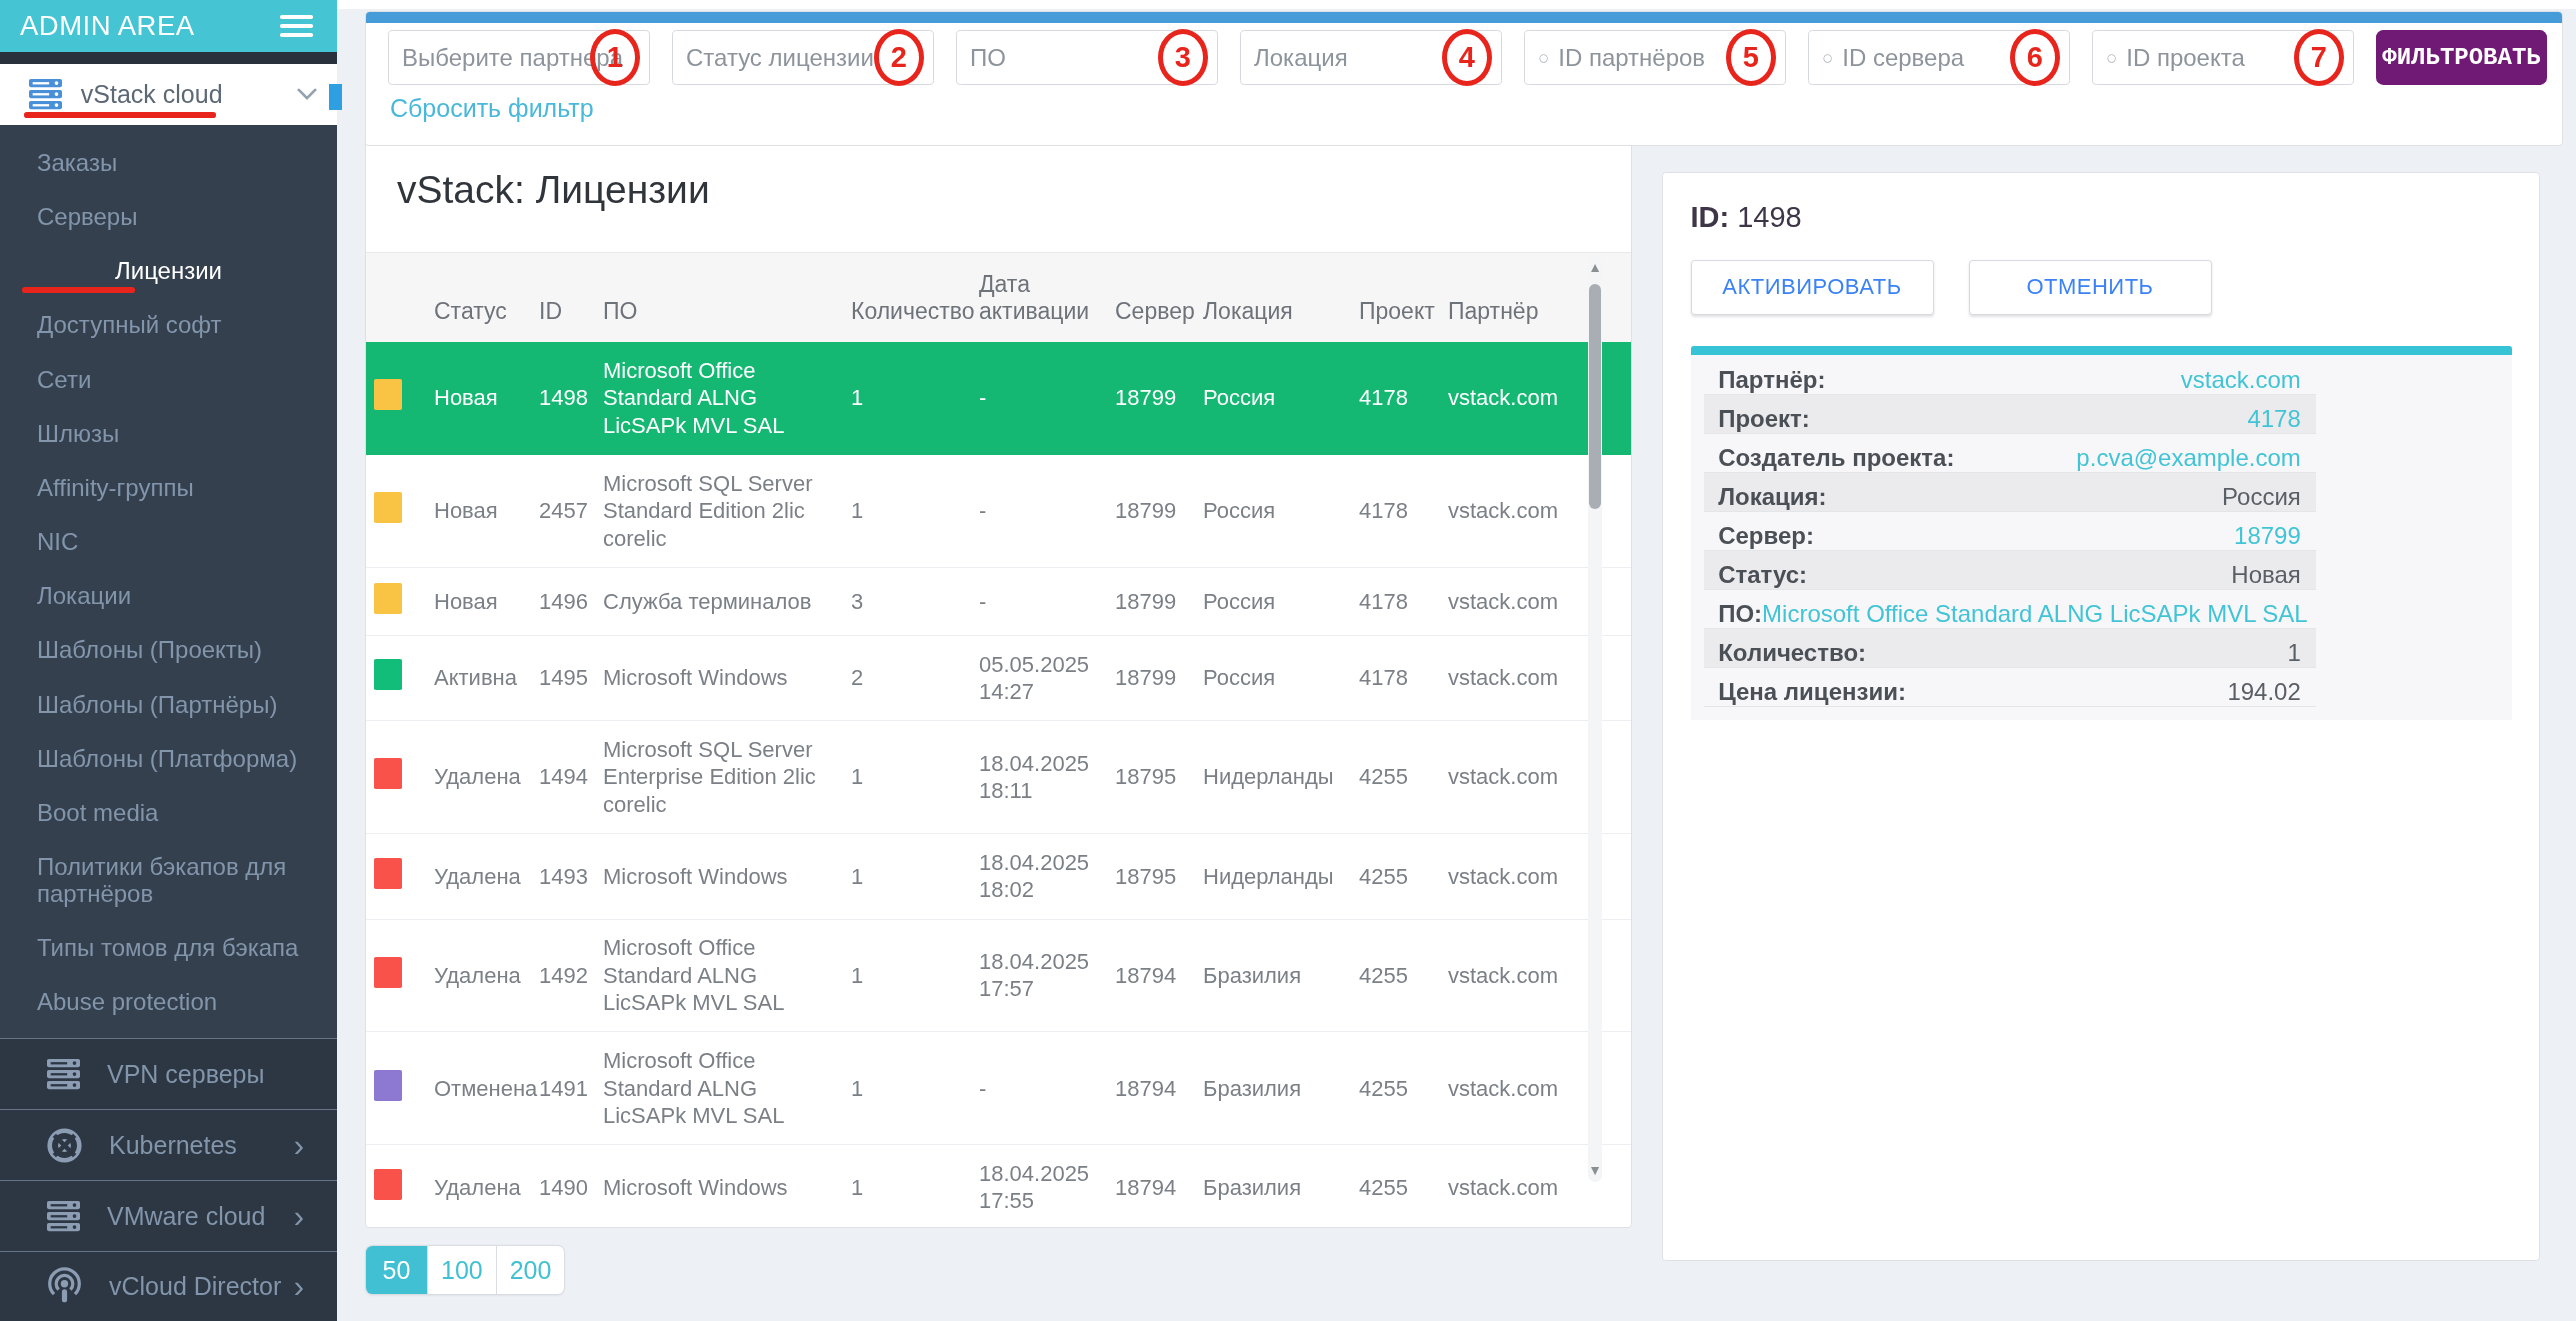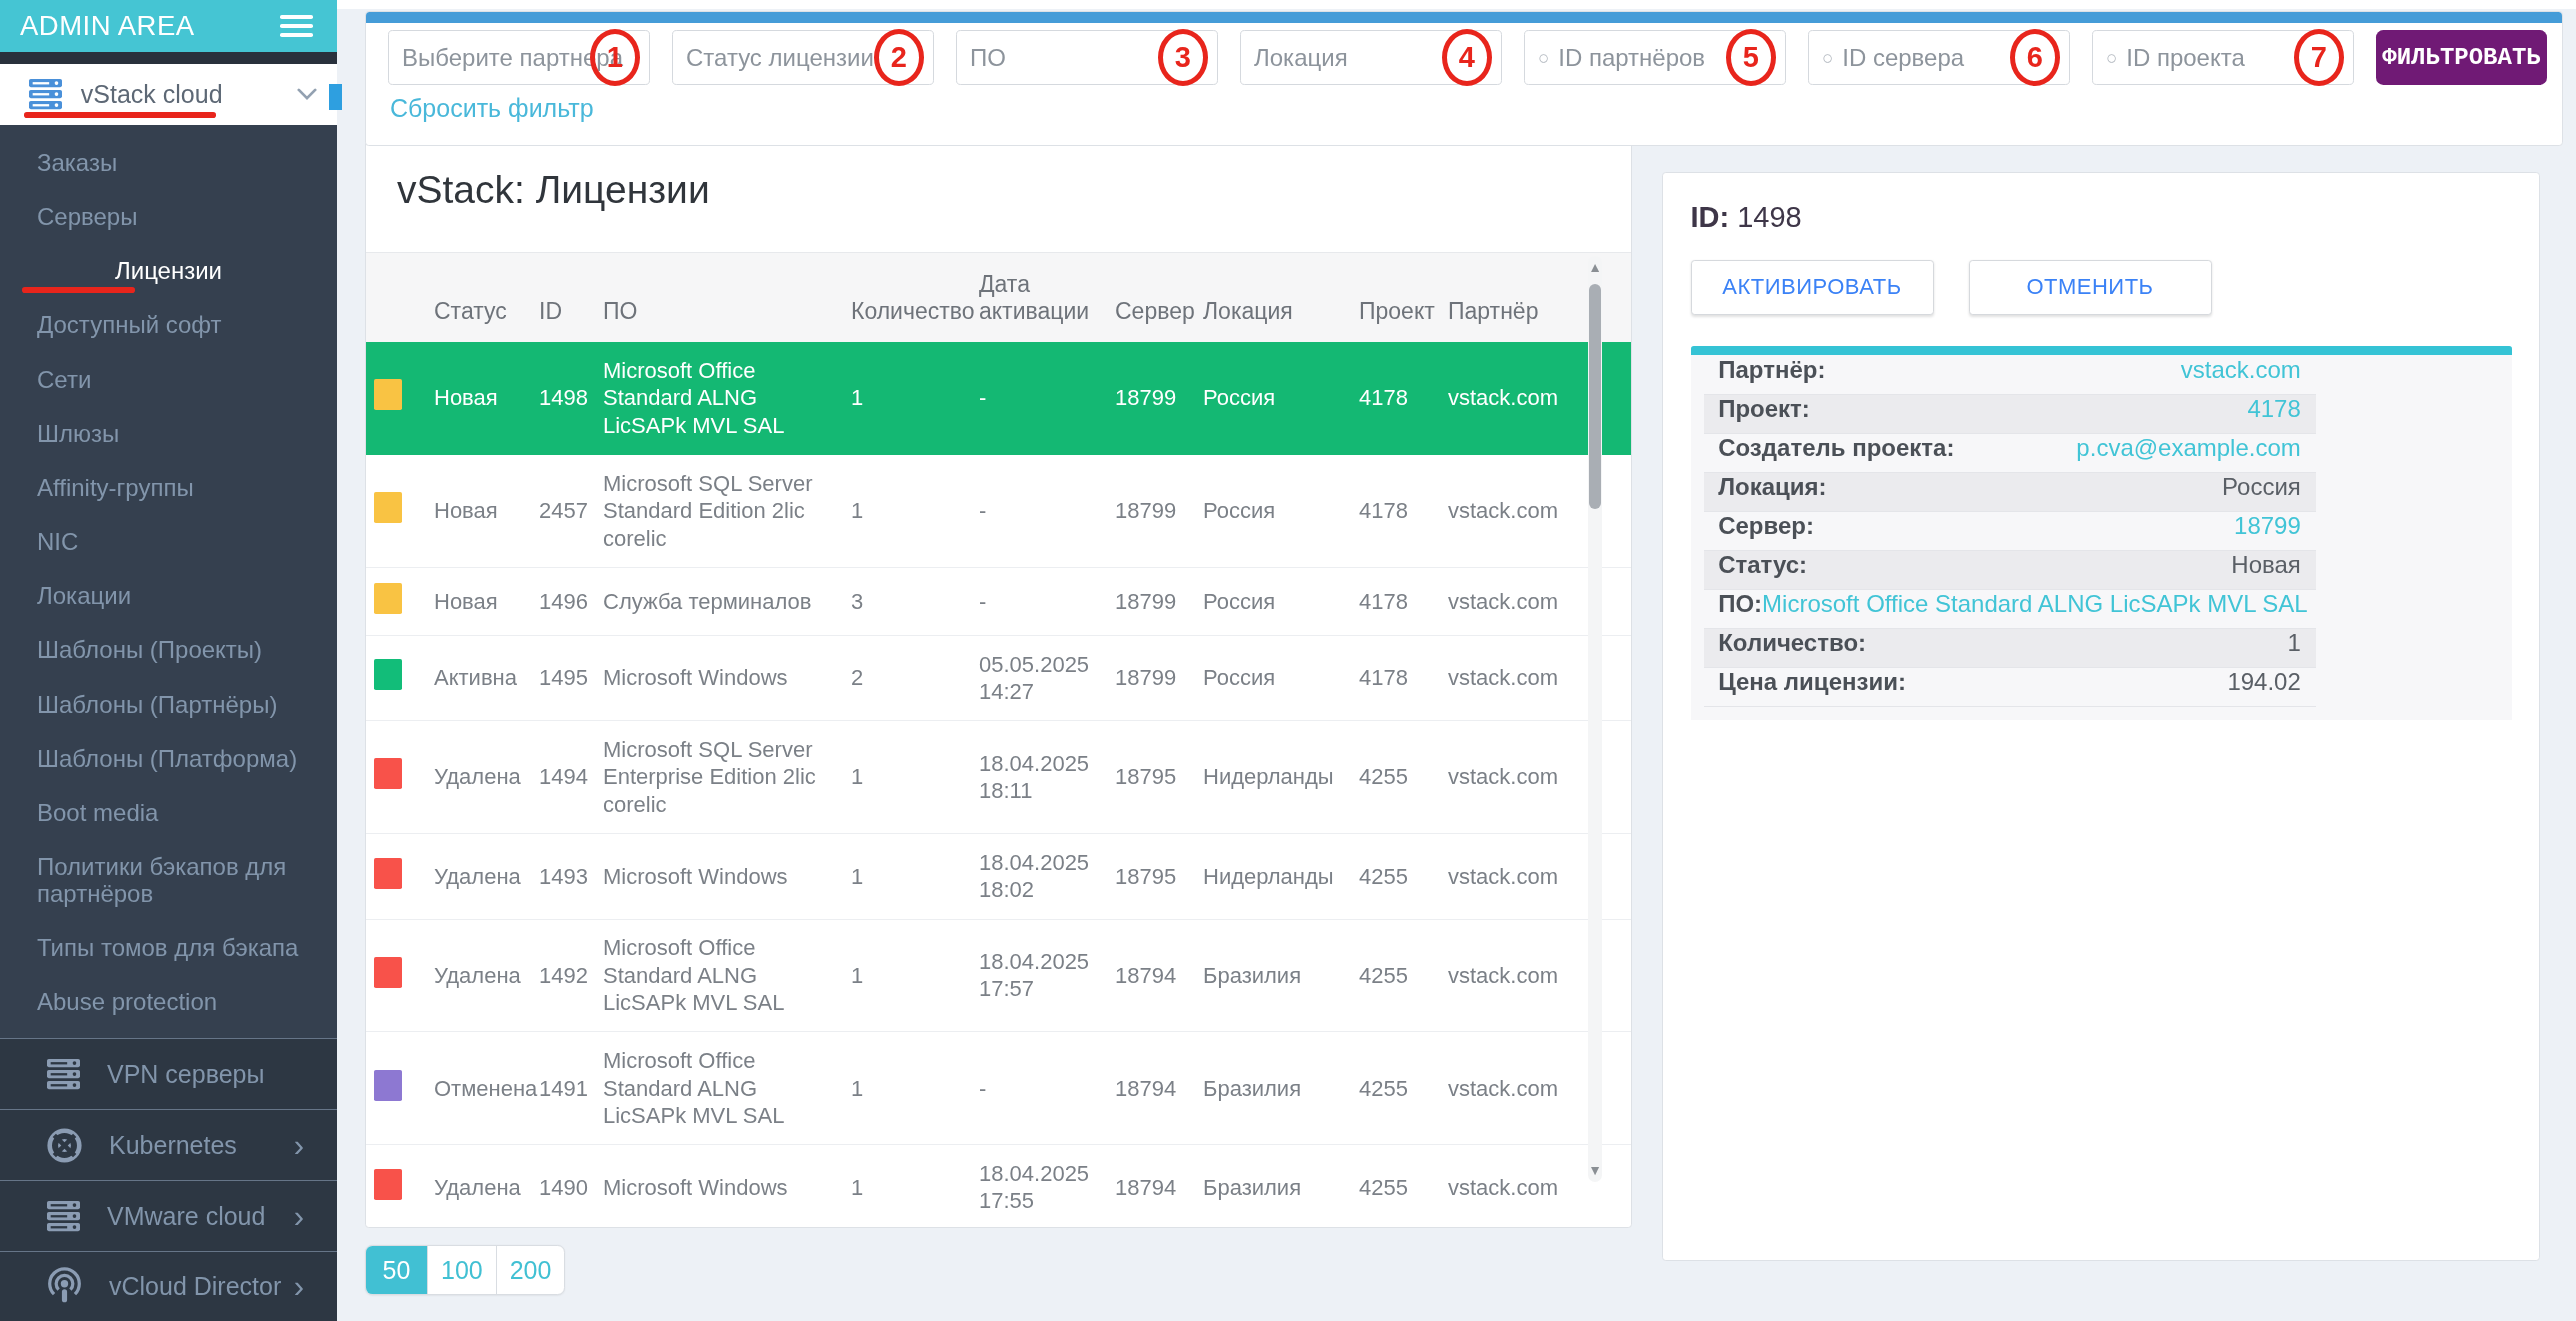--- a/index.html
+++ b/index.html
@@ -59,21 +59,21 @@
 
   
   .detail-card { position:absolute; left:1662px; top:152px; width:878px; height:1089px; background:#fff; border:0.9px solid #dde1e6; border-radius:3.7px; padding:0 27.5px;margin-top:20px; }
   .id-line { margin-top:27.5px; font-size:29px; color:#3e3648; }
   .id-key { font-weight:700; }
   .btn-row { margin-top:26px; display:flex; gap:35px; }
   .outline-btn { width:243px; height:55px; background:#fff; border:0.9px solid #d6d9dd; border-radius:3.7px; box-shadow:0 1.8px 2.8px rgba(0,0,0,.12); font-size:22px; color:#3b82f6; letter-spacing:0.5px; font-family:"Liberation Sans",sans-serif; cursor:pointer; }
   .teal-bar { margin-top:31px; height:9.2px; background:#35c3d5; border-radius:2.8px 2.8px 0 0; }
   .detail-panel { background:#f7f7f9; padding:1.8px 0 13px 0; }
   .detail-rows { margin-left:13px; width:612px; }
-  .d-row { height:39px; display:flex; align-items:flex-start; justify-content:space-between; padding:0 14.7px; font-size:24px; border-bottom:0.9px solid #e4e5e9; }
+  .d-row { height:39px; display:flex; align-items:flex-end; justify-content:space-between; padding:0 14.7px; font-size:24px; border-bottom:0.9px solid #e4e5e9; }
   .d-row:nth-child(even) { background:#ebebee; }
   .d-label { font-weight:700; color:#4b5057; white-space:nowrap; }
   .d-value { color:#5a5f66; text-align:right; white-space:nowrap; }
   .d-value.link { color:#41c4d6; cursor:pointer; }
 
   
   .pager { position:absolute; left:365px; top:1245px; display:flex; border:0.9px solid #d9dde2; border-radius:7.3px; overflow:hidden; background:#fff; box-shadow:0 0.9px 1.8px rgba(0,0,0,.06); }
   .page { min-width:61px; height:48px; display:flex; align-items:center; justify-content:center; font-size:25px; color:#41c0d3; border-left:0.9px solid #d9dde2; cursor:pointer; padding:0 13px; }
   .page:first-child { border-left:none; }
   .page.active { background:#41c0d3; color:#fff; }

